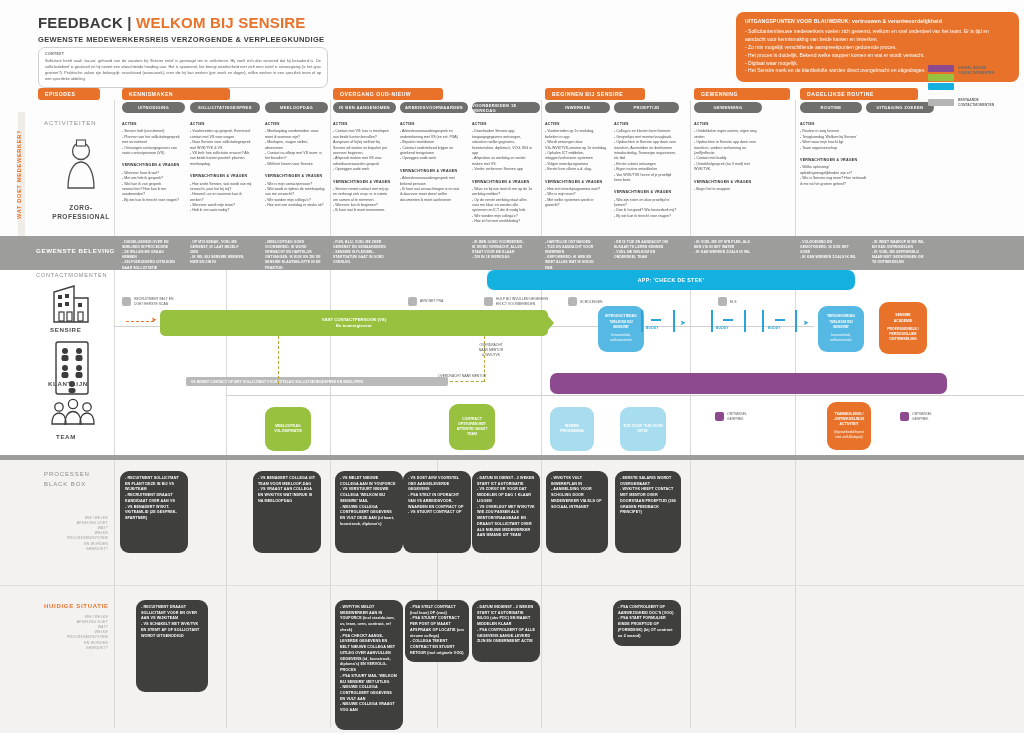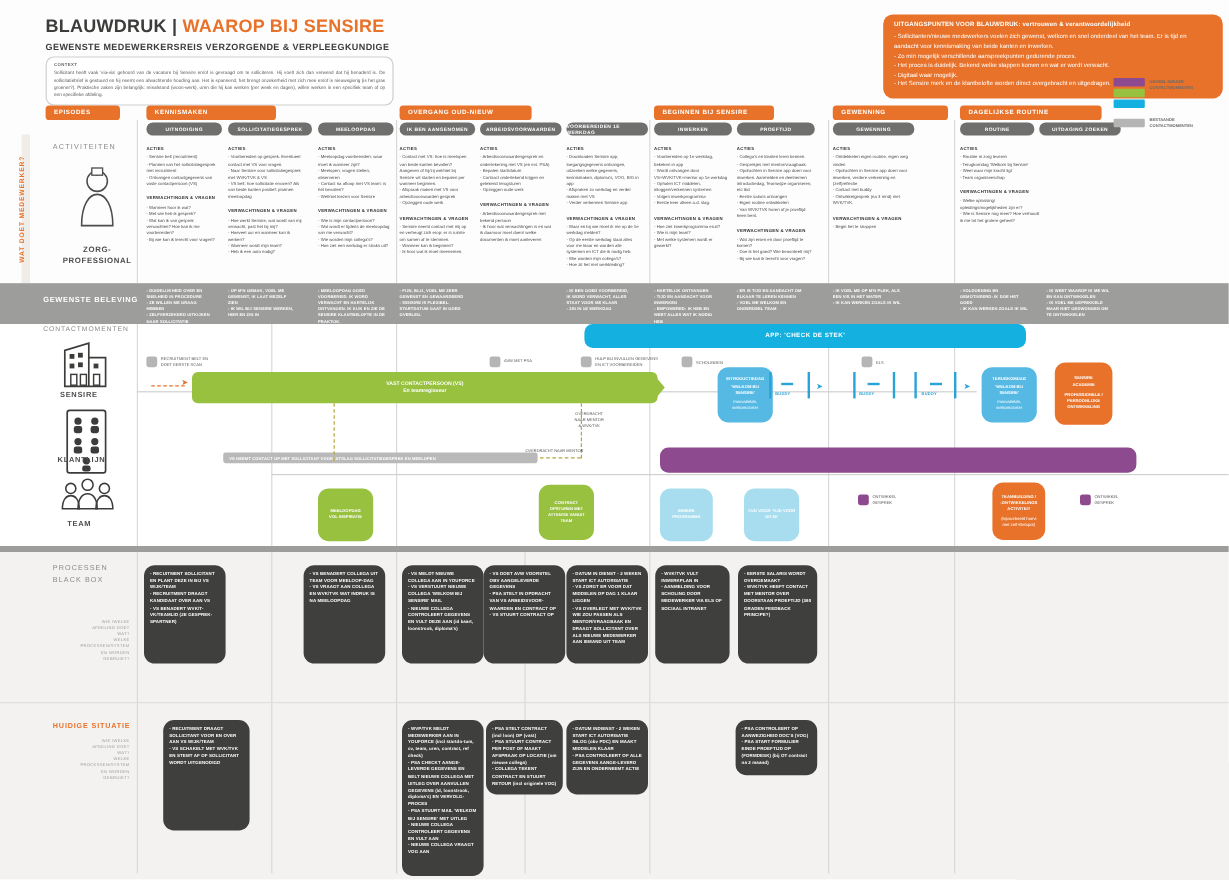--- a/index.html
+++ b/index.html
@@ -139,21 +139,21 @@
   }
   .hslbl { position:absolute; font-size:6px; color:#e8722a; font-weight:bold; letter-spacing:.7px; }
 </style>
 </head>
 <body>
 
 <div class="page">
 
   <div class="hdr">
     <h1>
-      <span>BLAUWDRUK</span><span> | </span><span class="or">WAAROP BIJ SENSIRE</span>
+      <span>FEEDBACK</span><span> | </span><span class="or">WELKOM BIJ SENSIRE</span>
     </h1>
     <h2>GEWENSTE MEDEWERKERSREIS VERZORGENDE &amp; VERPLEEGKUNDIGE</h2>
   </div>
 
   <div class="ctxbox">
     <div class="lbl">CONTEXT</div>
     <div class="body">Sollicitant heeft vaak 'via-via' gehoord van de vacature bij Sensire en/of is gevraagd om te solliciteren. Hij voelt zich dan verwend dat hij benaderd is. De sollicitatiebrief is gestuurd en hij neemt een afwachtende houding aan. Het is spannend, het brengt onzekerheid met zich mee en/of is nieuwsgierig (is het gras groener?). Praktische zaken zijn belangrijk: reisafstand (woon-werk), uren die hij kan werken (per week en dagen), willen werken in een specifiek team of op een specifieke afdeling.</div>
   </div>
 
   <div class="principles">

